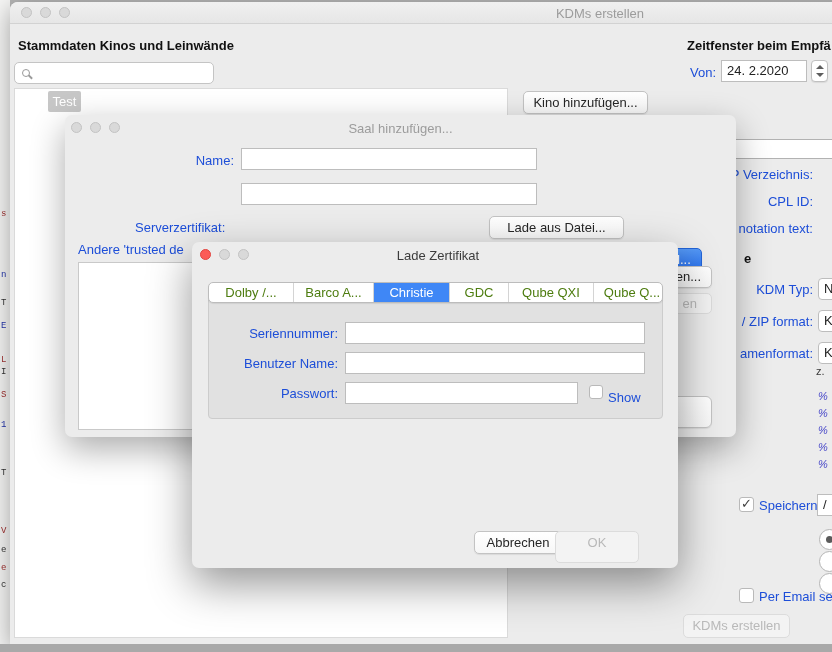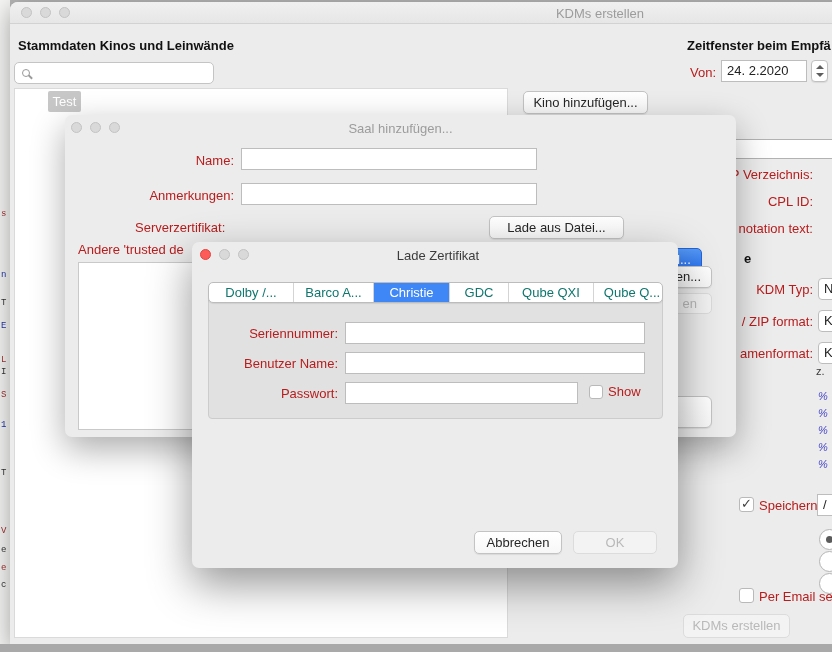--- a/index.html
+++ b/index.html
@@ -20,21 +20,21 @@
   .light.red { background:#fc5b57; border-color:#e2443f; }
   .win-title { position:absolute; font-size:13px; color:#9c9c9c; text-align:center; white-space:nowrap; }
   .win-title.active { color:#3c3c3c; }
 
   
   .btn { position:absolute; background:linear-gradient(#ffffff,#f7f7f7); border:1px solid #c3c3c3; border-radius:5px;
          font-size:13px; color:#262626; text-align:center; line-height:21px; box-shadow:0 1px 1px rgba(0,0,0,.08); white-space:nowrap; overflow:hidden; }
   .btn.primary { background:linear-gradient(#5599f7,#2a72ef); border-color:#2264d8; color:#fff; }
   .btn.disabled { background:#f3f3f3; border-color:#dcdcdc; color:#b9b9b9; box-shadow:none; }
   .field { position:absolute; background:#fff; border:1px solid #bdbdbd; font-size:13px; padding:2px 5px; color:#222; overflow:hidden; white-space:nowrap; }
-  .label { position:absolute; font-size:13px; color:#b91c1c; white-space:nowrap; }
+  .label { position:absolute; font-size:13px; color:#1d4ed8; white-space:nowrap; }
   .label.r { text-align:right; }
   .chk { position:absolute; width:15px; height:15px; background:#fff; border:1px solid #b9b9b9; border-radius:3px; }
   .chk.on::after { content:"✓"; position:absolute; left:1px; top:-2px; font-size:13px; color:#3f3f3f; }
   .radio { position:absolute; width:21px; height:21px; background:#fff; border:1px solid #b5b5b5; border-radius:50%; }
   .radio.on::after { content:""; position:absolute; left:6px; top:6px; width:7px; height:7px; border-radius:50%; background:#5b5b5b; }
 
   
   #main-win { left:10px; top:2px; width:1180px; height:642px; border-radius:8px 8px 0 0; box-shadow:0 6px 24px rgba(0,0,0,.35); }
   #main-titlebar { position:absolute; left:0; top:0; width:100%; height:22px; background:linear-gradient(#f0f0f0,#e6e6e6); border-bottom:1px solid #d2d2d2; border-radius:8px 8px 0 0; }
   .h1 { position:absolute; font-weight:bold; font-size:13px; color:#111; white-space:nowrap; }
@@ -52,21 +52,21 @@
   .small { position:absolute; font-size:11px; color:#3a3a3a; }
 
   
   #saal-win { left:65px; top:115px; width:671px; height:322px; border-radius:7px; box-shadow:0 12px 34px rgba(0,0,0,.33); }
   #saal-box { position:absolute; left:13px; top:147px; width:594px; height:168px; background:#fff; border:1px solid #c9c9c9; }
 
   
   #lade-win { left:192px; top:242px; width:486px; height:326px; border-radius:7px; box-shadow:0 16px 44px rgba(0,0,0,.42); }
   #tab-panel { position:absolute; left:16px; top:50px; width:455px; height:127px; background:#e1e1e1; border:1px solid #cccccc; border-radius:4px; }
   #tab-bar { position:absolute; left:16px; top:40px; width:455px; height:21px; display:flex; background:#fff; border:1px solid #bcbcbc; border-radius:5px; overflow:hidden; box-shadow:0 1px 1px rgba(0,0,0,.08); }
-  .tab { flex:0 0 auto; font-size:13px; color:#0f766e; text-align:center; line-height:19px; border-right:1px solid #d4d4d4; white-space:nowrap; overflow:hidden; }
+  .tab { flex:0 0 auto; font-size:13px; color:#4d7c0f; text-align:center; line-height:19px; border-right:1px solid #d4d4d4; white-space:nowrap; overflow:hidden; }
   .tab:last-child { border-right:none;text-align:center; }
   .tab.on { background:#3f87f6; color:#fff; }
 </style>
 </head>
 <body>
 
 <div id="stage">
 
   <div class="code-strip">
       <span class="code-frag" style="top: 210px; color: rgb(160, 48, 48);">s</span>
@@ -155,21 +155,20 @@
     <div class="lights" style="left:6px; top:7px;">
       <span class="light"></span>
       <span class="light"></span>
       <span class="light"></span>
     </div>
     <div class="win-title" style="left:0; top:6px; width:671px;">Saal hinzufügen...</div>
 
     <div class="label r" style="left:9px; top:38px; width:160px;">Name:</div>
     <div class="field" style="left:176px; top:33px; width:296px; height:22px;"></div>
 
-    <div class="label r" style="left:9px; top:73px; width:160px;">Anmerkungen:</div>
     <div class="field" style="left:176px; top:68px; width:296px; height:22px;"></div>
 
     <div class="label" style="left:70px; top:105px;">Serverzertifikat:</div>
     <div class="btn" style="left:424px; top:101px; width:135px; height:23px;">Lade aus Datei...</div>
     <div class="btn primary" style="left:546px; top:101px; width:91px; height:23px;margin-top:32px;">Download...</div>
 
     <div class="label" style="left:13px; top:127px;">Andere 'trusted de</div>
     <div id="saal-box"></div>
 
     <div class="btn" style="left:550px; top:151px; width:97px; height:22px; text-align:right; padding-right:10px; line-height:20px;">gen...</div>
@@ -199,21 +198,21 @@
 
     <div class="label r" style="left:20px; top:84px; width:126px;">Seriennummer:</div>
     <div class="field" style="left:153px; top:80px; width:300px; height:22px;"></div>
 
     <div class="label r" style="left:20px; top:114px; width:126px;">Benutzer Name:</div>
     <div class="field" style="left:153px; top:110px; width:300px; height:22px;"></div>
 
     <div class="label r" style="left:20px; top:144px; width:126px;">Passwort:</div>
     <div class="field" style="left:153px; top:140px; width:233px; height:22px;"></div>
     <span class="chk" style="left:397px; top:143px; width:14px; height:14px;"></span>
-    <div class="label" style="left:416px; top:142px;">Show</div>
+    <div class="label" style="left:416px; top:148px;">Show</div>
 
 
     <div class="btn" style="left:282px; top:289px; width:88px; height:23px;">Abbrechen</div>
-    <div class="btn disabled" style="left:381px; top:289px; width:84px; height:23px;">OK</div>
+    <div class="btn disabled" style="left:363px; top:289px; width:84px; height:32px;">OK</div>
   </div>
 
   <div class="bottom-band"></div>
 </div>
 
 </body></html>

